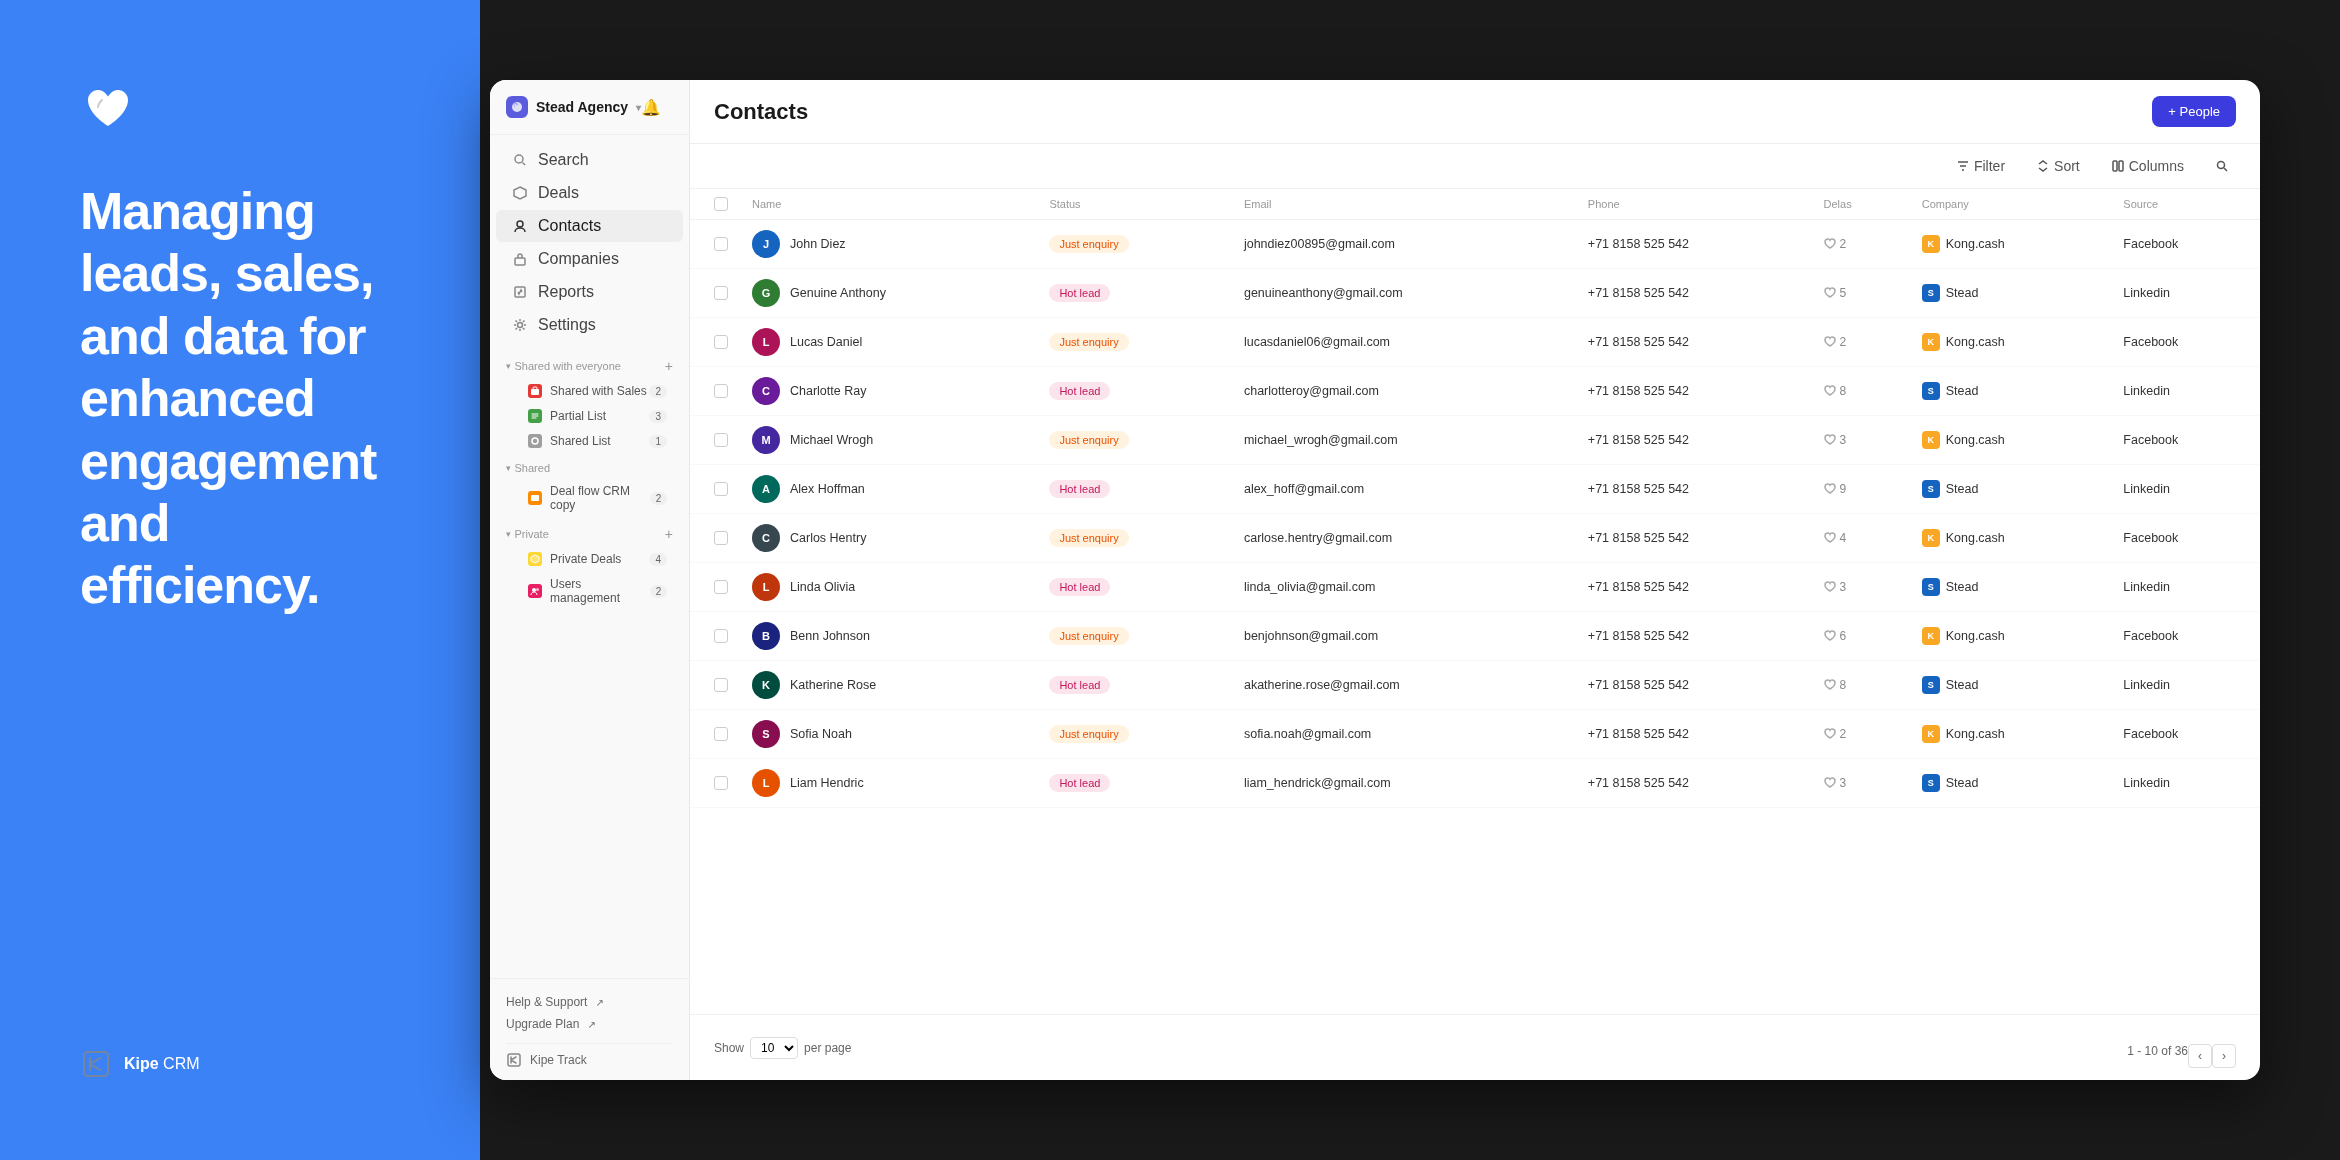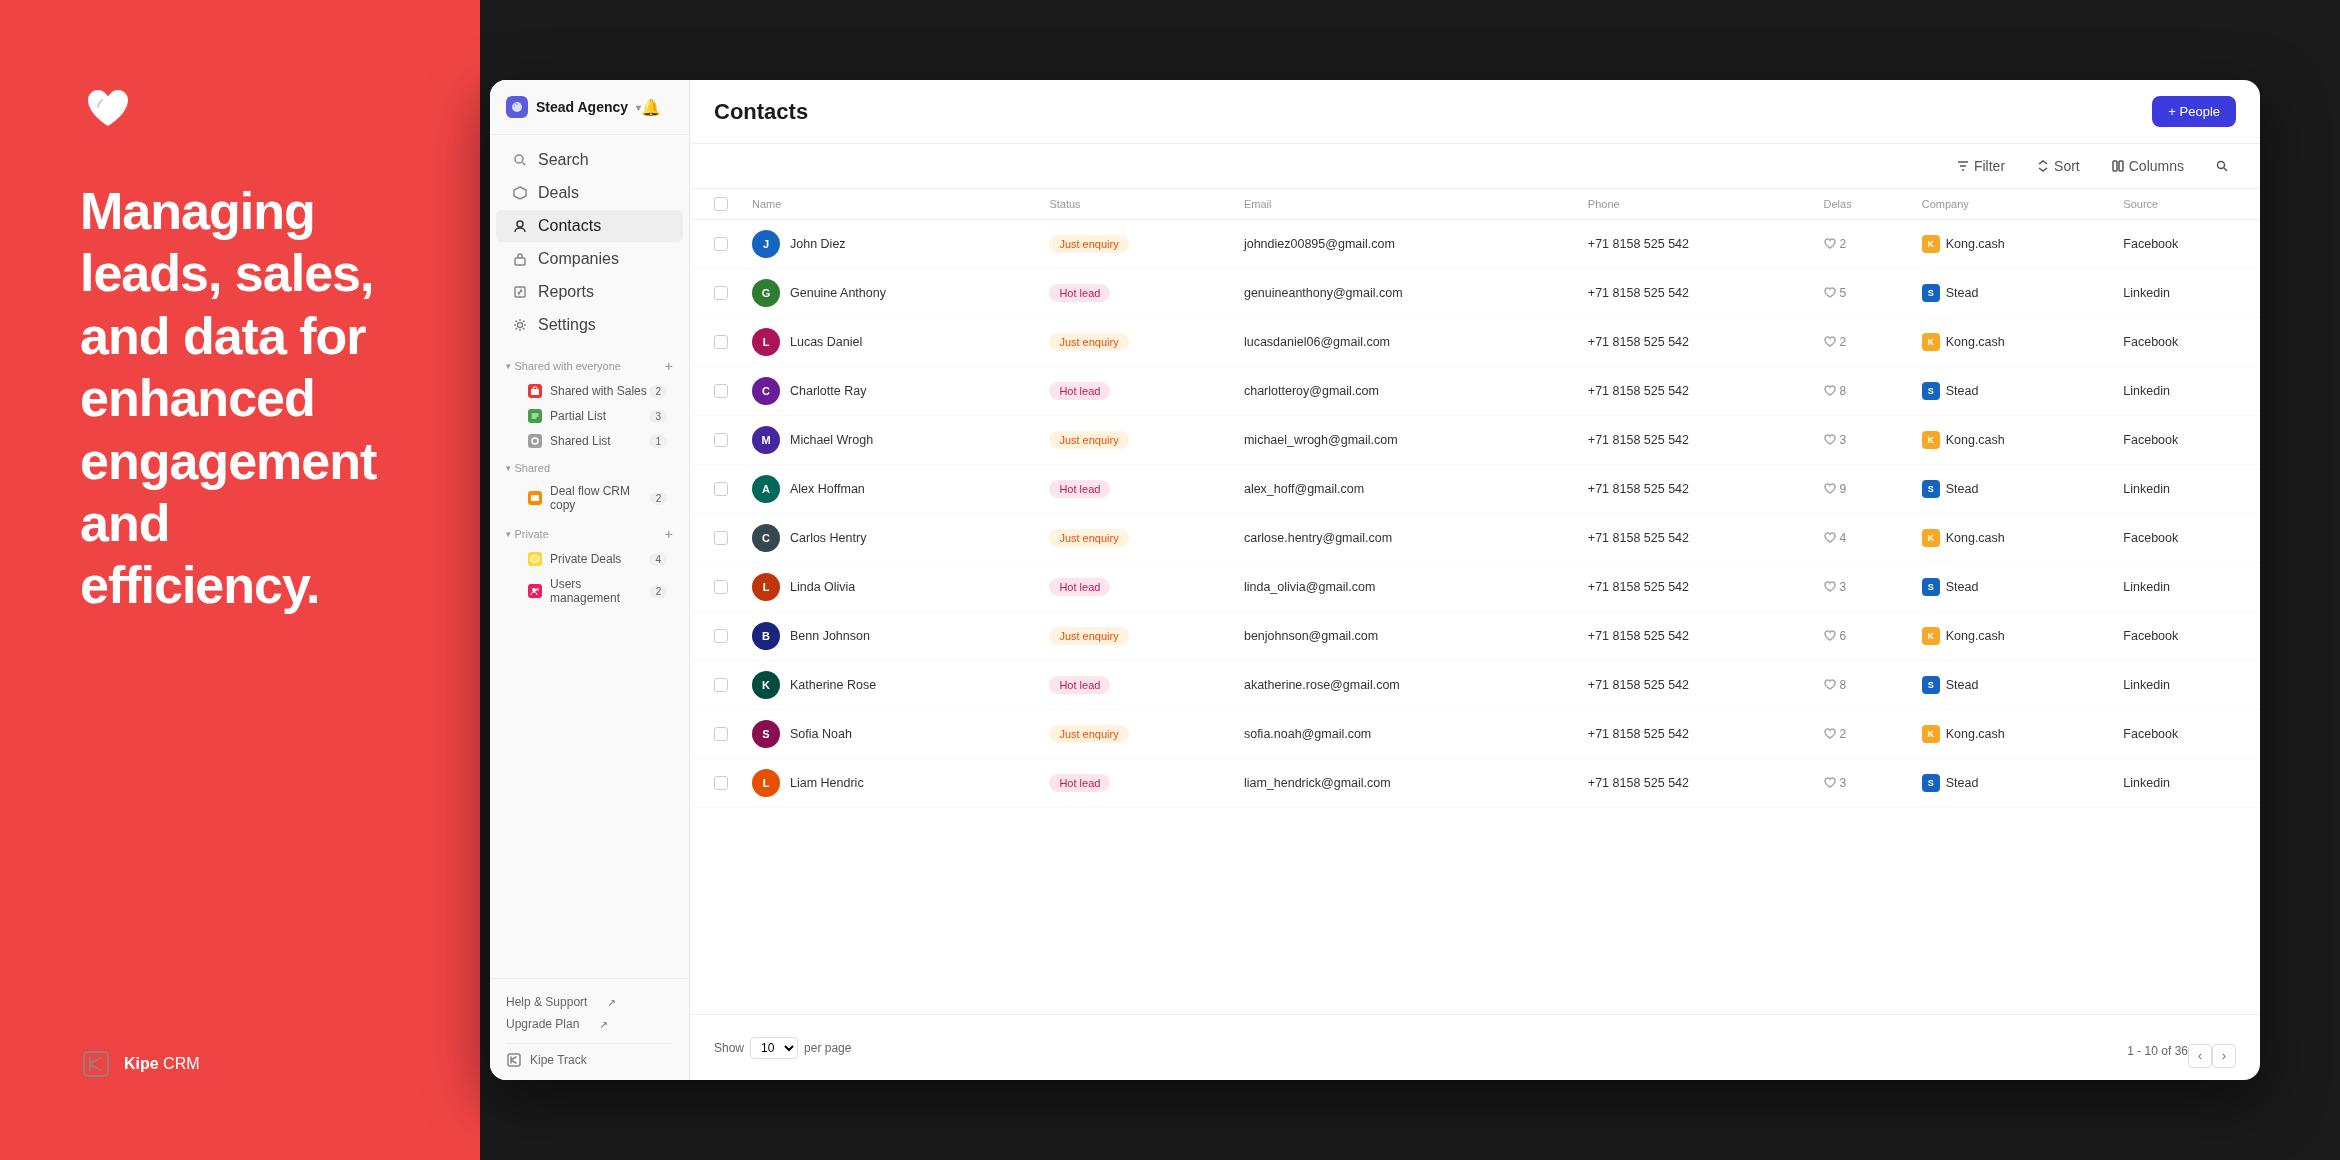--- a/index.html
+++ b/index.html
@@ -11,21 +11,21 @@
       overflow: hidden;
       display: flex;
       align-items: center;
       justify-content: center;
     }
 
     .bg-left {
       position: absolute;
       left: 0; top: 0; bottom: 0;
       width: 480px;
-      background: #ef4444;
+      background: #3b82f6;
       display: flex;
       flex-direction: column;
       justify-content: space-between;
       padding: 80px 80px 80px 80px;
     }
 
     .logo-heart {
       width: 56px;
       height: 56px;
       margin-bottom: 40px;
@@ -206,21 +206,21 @@
 
     .sidebar-footer {
       margin-top: auto;
       padding: 12px 16px;
       border-top: 1px solid #eeeeee;
     }
 
     .footer-link {
       display: flex;
       align-items: center;
-      gap: 20px;
+      gap: 8px;
       font-size: 12px;
       color: #666;
       cursor: pointer;
       padding: 4px 0;
     }
 
     .kipe-track {
       display: flex;
       align-items: center;
       gap: 8px;

